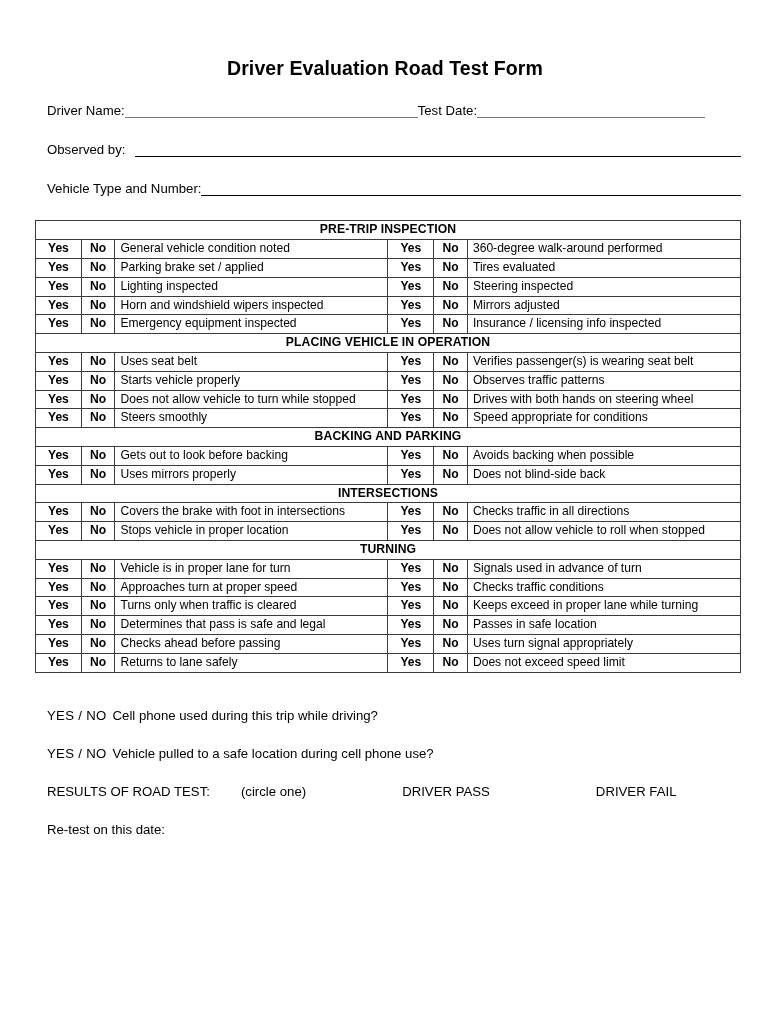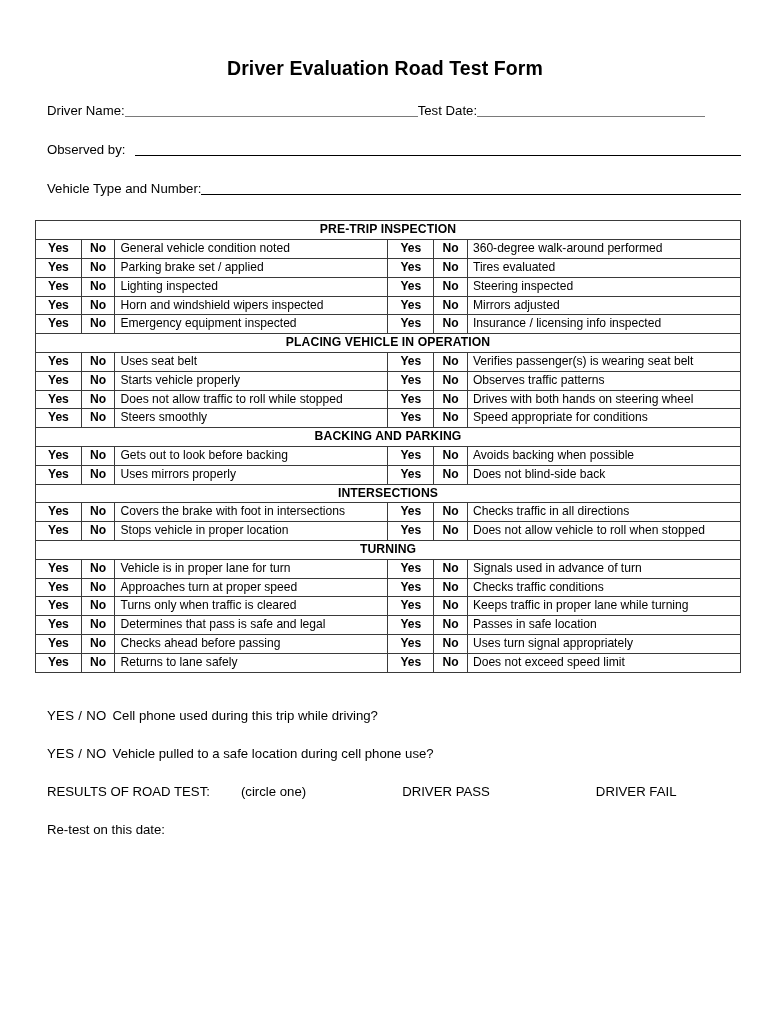--- a/index.html
+++ b/index.html
@@ -35,21 +35,21 @@
     line-height: 1.1;
   }
 
   
   .field-block {
     margin-top: 24px;
     padding-left: 18px;
   }
   .field-row {
     display: flex;
-    align-items: flex-start;
+    align-items: center;
     font-size: 13.2px;
     line-height: 16px;
     margin-bottom: 23px;
     white-space: nowrap;
   }
   .field-label {
     flex: 0 0 auto;
   }
   .field-label.spaced {
     padding-right: 10px;
@@ -258,21 +258,21 @@
           <td class="yn">Yes</td>
           <td class="yn">No</td>
           <td>Starts vehicle properly</td>
           <td class="yn">Yes</td>
           <td class="yn">No</td>
           <td>Observes traffic patterns</td>
         </tr>
         <tr>
           <td class="yn">Yes</td>
           <td class="yn">No</td>
-          <td>Does not allow traffic to roll while stopped</td>
+          <td>Does not allow vehicle to turn while stopped</td>
           <td class="yn">Yes</td>
           <td class="yn">No</td>
           <td>Drives with both hands on steering wheel</td>
         </tr>
         <tr>
           <td class="yn">Yes</td>
           <td class="yn">No</td>
           <td>Steers smoothly</td>
           <td class="yn">Yes</td>
           <td class="yn">No</td>
@@ -334,21 +334,21 @@
           <td class="yn">Yes</td>
           <td class="yn">No</td>
           <td>Checks traffic conditions</td>
         </tr>
         <tr>
           <td class="yn">Yes</td>
           <td class="yn">No</td>
           <td>Turns only when traffic is cleared</td>
           <td class="yn">Yes</td>
           <td class="yn">No</td>
-          <td>Keeps traffic in proper lane while turning</td>
+          <td>Keeps exceed in proper lane while turning</td>
         </tr>
         <tr>
           <td class="yn">Yes</td>
           <td class="yn">No</td>
           <td>Determines that pass is safe and legal</td>
           <td class="yn">Yes</td>
           <td class="yn">No</td>
           <td>Passes in safe location</td>
         </tr>
         <tr>

